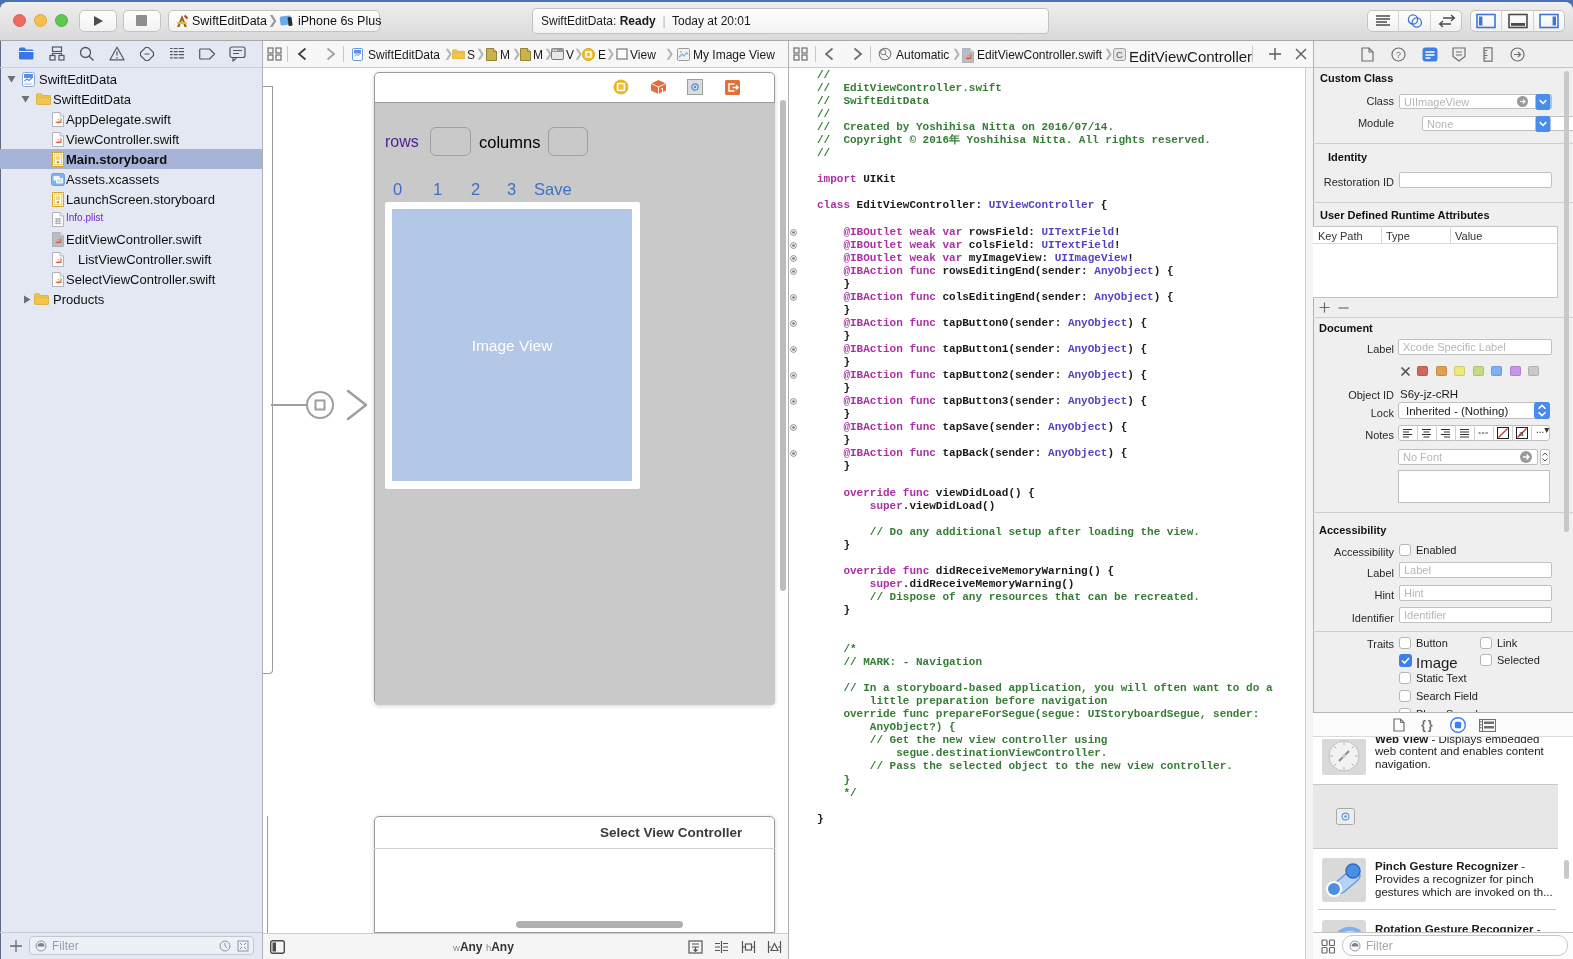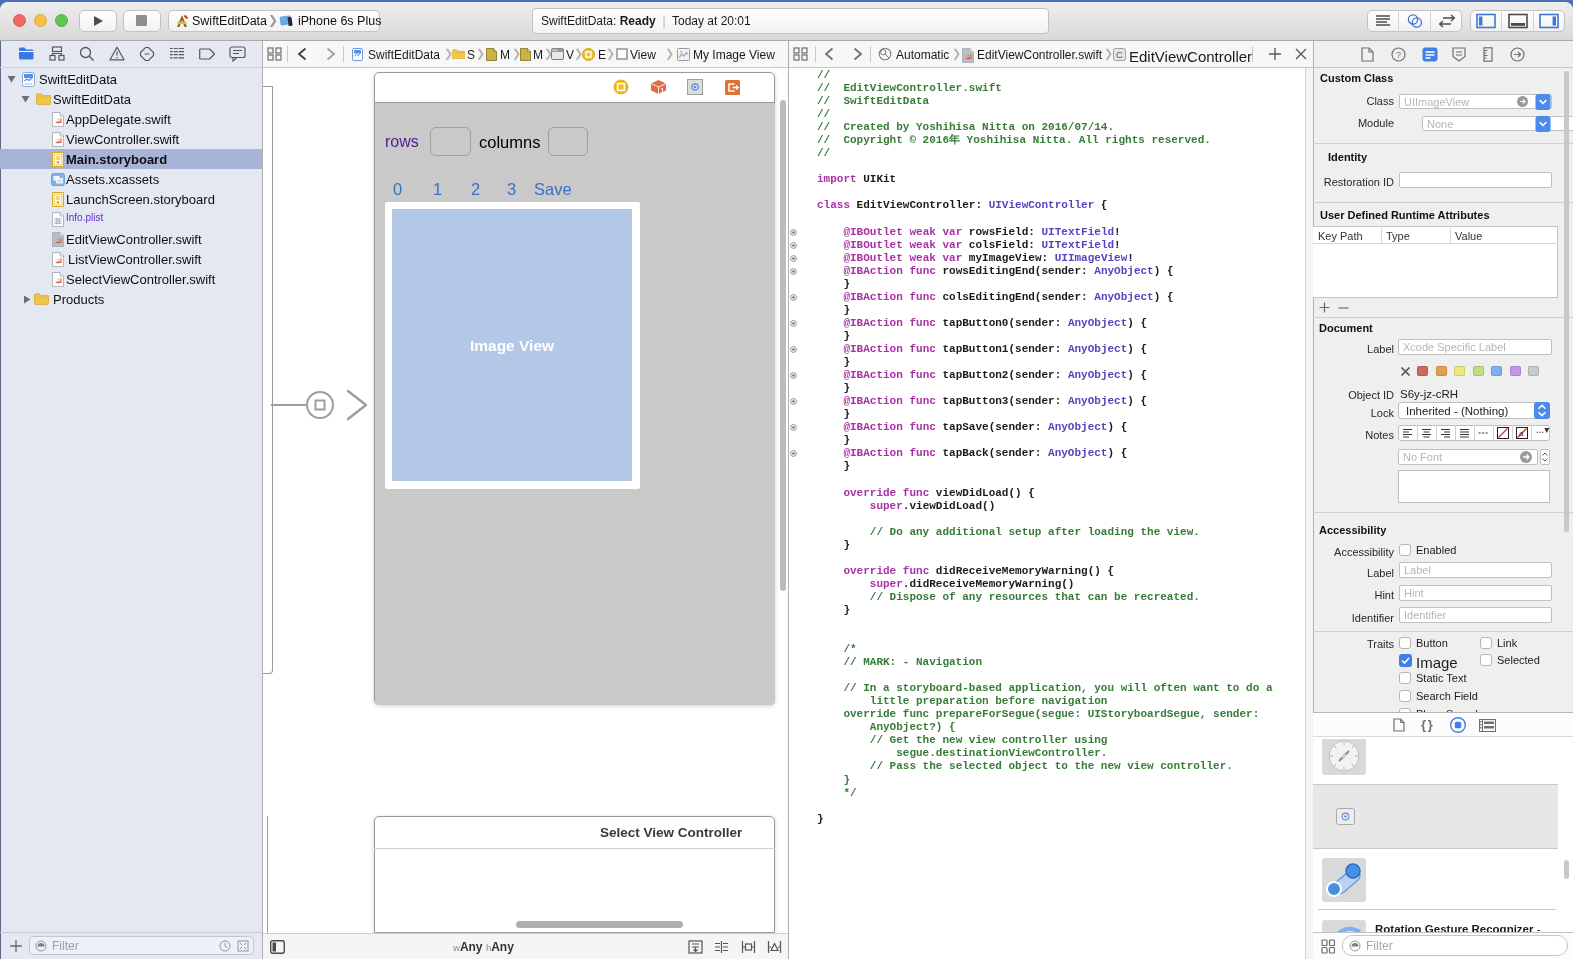--- a/index.html
+++ b/index.html
@@ -187,21 +187,21 @@
         <path d="M3 8 q3.5 2.5 6 1 q0.8 0.8 1 1.6 q-4 1.6-7-0.2 q1.8 0 2.6-0.6 q-1.8-0.8-2.6-1.8 Z" fill="#e05c3a"></path>
         <path d="M4.5 6.5 q2 2 4.2 2.3 q0.6-1.8-1-3.8 q1.8 1.2 2.3 3 l-0.2 0.8" fill="#e05c3a"></path>
       </svg>
 <div class="a" style="left:66px;top:232px;font-size:13px;color:#0f0f0f;white-space:nowrap;">EditViewController.swift</div>
 <svg class="a" style="left:52px;top:251.5px;" width="12" height="15" viewBox="0 0 12 15">
         <path d="M0.5 0.5 h7.5 l3.5 3.5 v10.5 h-11 Z" fill="#ffffff" stroke="#a8adb4" stroke-width="0.9"></path>
         <path d="M8 0.5 v3.5 h3.5" fill="#e8e8e8" stroke="#a8adb4" stroke-width="0.8"></path>
         <path d="M3 8 q3.5 2.5 6 1 q0.8 0.8 1 1.6 q-4 1.6-7-0.2 q1.8 0 2.6-0.6 q-1.8-0.8-2.6-1.8 Z" fill="#e05c3a"></path>
         <path d="M4.5 6.5 q2 2 4.2 2.3 q0.6-1.8-1-3.8 q1.8 1.2 2.3 3 l-0.2 0.8" fill="#e05c3a"></path>
       </svg>
-<div class="a" style="left:68px;top:252px;font-size:13px;color:#0f0f0f;white-space:nowrap;">ListViewController.swift</div>
+<div class="a" style="left:78px;top:252px;font-size:13px;color:#0f0f0f;white-space:nowrap;">ListViewController.swift</div>
 <svg class="a" style="left:52px;top:271.5px;" width="12" height="15" viewBox="0 0 12 15">
         <path d="M0.5 0.5 h7.5 l3.5 3.5 v10.5 h-11 Z" fill="#ffffff" stroke="#a8adb4" stroke-width="0.9"></path>
         <path d="M8 0.5 v3.5 h3.5" fill="#e8e8e8" stroke="#a8adb4" stroke-width="0.8"></path>
         <path d="M3 8 q3.5 2.5 6 1 q0.8 0.8 1 1.6 q-4 1.6-7-0.2 q1.8 0 2.6-0.6 q-1.8-0.8-2.6-1.8 Z" fill="#e05c3a"></path>
         <path d="M4.5 6.5 q2 2 4.2 2.3 q0.6-1.8-1-3.8 q1.8 1.2 2.3 3 l-0.2 0.8" fill="#e05c3a"></path>
       </svg>
 <div class="a" style="left:66px;top:272px;font-size:13px;color:#0f0f0f;white-space:nowrap;">SelectViewController.swift</div>
 <svg class="a" style="left:23px;top:294.5px;" width="8" height="9" viewBox="0 0 8 9">
         <path d="M1 0.5 L7.5 4.5 L1 8.5 Z" fill="#6e6e6e"></path>
       </svg>
@@ -325,21 +325,21 @@
 <div class="a" style="left:548px;top:127px;width:40px;height:29px;border:1px solid #9f9f9f;border-radius:6px;"></div>
 <div class="a" style="left:393px;top:180px;font-size:16.5px;color:#3b70c9;white-space:nowrap;">0</div>
 <div class="a" style="left:433px;top:180px;font-size:16.5px;color:#3b70c9;white-space:nowrap;">1</div>
 <div class="a" style="left:471px;top:180px;font-size:16.5px;color:#3b70c9;white-space:nowrap;">2</div>
 <div class="a" style="left:507px;top:180px;font-size:16.5px;color:#3b70c9;white-space:nowrap;">3</div>
 <div class="a" style="left:534px;top:180px;font-size:16.5px;color:#3b70c9;white-space:nowrap;">Save</div>
 <div class="a" style="left:592px;top:180px;font-size:16.5px;color:#3b70c9;white-space:nowrap;margin-top:20px;">Back</div>
 <div class="a" style="left:385px;top:202px;width:255px;height:287px;background:#fff;border-radius:2px;"></div>
 <div class="a" style="left:392px;top:209px;width:240px;height:272px;background:#b3c7e6;"></div>
 <div class="a" style="left:392px;top:337px;font-size:15.5px;color:#fff;">
-        <div style="width:240px;text-align:center;font-weight:bold;">Image View</div>
+        <div style="width:240px;text-align:center;font-weight:normal;">Image View</div>
       </div>
 <svg class="a" style="left:263px;top:385px;" width="112" height="40" viewBox="0 0 112 40">
         <g stroke="#9e9e9e" fill="none">
           <path d="M8 20 H43" stroke-width="2"></path>
           <circle cx="57" cy="20" r="13" stroke-width="2"></circle>
           <rect x="52.5" y="15.5" width="9" height="9" stroke-width="2"></rect>
           <path d="M85 6 L103 20 L85 34" stroke-width="2.5" stroke-linecap="round" stroke-linejoin="round"></path>
         </g>
       </svg>
 <div class="a" style="left:374px;top:816px;width:401px;height:117px;background:#fff;border:1px solid #9b9b9b;border-radius:5px 5px 0 0;box-shadow:0 1px 4px rgba(0,0,0,0.18);"></div>
@@ -698,34 +698,36 @@
 <div class="a" style="left:1313px;top:712px;width:260px;height:221px;background:#fff;border-top:1px solid #b5b5b5;"></div>
 <div class="a" style="left:1322px;top:739px;width:44px;height:36px;background:#d9d9d9;border-radius:0 0 3px 3px;"></div>
 <svg class="a" style="left:1325px;top:737px;" width="38" height="38" viewBox="0 0 38 38">
         <circle cx="19" cy="19" r="15" fill="#f2f2f2" stroke="#c0c0c0"></circle>
         <g stroke="#b0b0b0" stroke-width="1">
           <path d="M19 5 v3 M19 33 v-3 M5 19 h3 M33 19 h-3 M9.1 9.1 l2.1 2.1 M28.9 28.9 l-2.1-2.1 M28.9 9.1 l-2.1 2.1 M9.1 28.9 l2.1-2.1"></path>
         </g>
         <path d="M14 24 L24 14" stroke="#8a8a8a" stroke-width="2"></path>
         <circle cx="19" cy="19" r="2" fill="#d0d0d0"></circle>
       </svg>
+<div class="a libt" style="left:1375px;top:732.5px;"><b>Web View</b> - Displays embedded<br>web content and enables content<br>navigation.</div>
 <div class="a" style="left:1313px;top:784px;width:245px;height:1px;background:#c8c8c8;"></div>
 <div class="a" style="left:1313px;top:785px;width:245px;height:63px;background:#e7e7e7;"></div>
 <svg class="a" style="left:1336px;top:808px;" width="19" height="17" viewBox="0 0 19 17">
         <rect x="0.5" y="0.5" width="18" height="16" rx="2" fill="#ededed" stroke="#a8a8a8"></rect>
         <circle cx="9.5" cy="8.5" r="3.4" fill="none" stroke="#5a95e0" stroke-width="1.1"></circle>
         <circle cx="9.5" cy="8.5" r="1.3" fill="#5a95e0"></circle>
       </svg>
 <div class="a" style="left:1313px;top:848px;width:245px;height:1px;background:#c8c8c8;"></div>
 <svg class="a" style="left:1322px;top:858px;" width="44" height="44" viewBox="0 0 44 44">
         <rect x="0" y="0" width="44" height="44" rx="3" fill="#d9d9d9"></rect>
         <path d="M12 34 Q8 30 12 26 L26 14 Q32 10 36 14 Q40 18 36 22 L22 34 Q16 38 12 34 Z" fill="#b9d2f2" stroke="#5a95e0" stroke-width="1.2"></path>
         <circle cx="31" cy="13" r="7" fill="#4a90e2" stroke="#2a6ec4" stroke-width="1.5"></circle>
         <circle cx="12" cy="31" r="7" fill="#4a90e2" stroke="#fff" stroke-width="2"></circle>
       </svg>
+<div class="a libt" style="left:1375px;top:860px;"><b>Pinch Gesture Recognizer</b> -<br>Provides a recognizer for pinch<br>gestures which are invoked on th...</div>
 <div class="a" style="left:1318px;top:909px;width:238px;height:1px;background:#c8c8c8;"></div>
 <svg class="a" style="left:1322px;top:920px;" width="44" height="13" viewBox="0 0 44 13">
         <rect x="0" y="0" width="44" height="24" rx="3" fill="#d9d9d9"></rect>
         <path d="M10 22 Q22 2 38 12" fill="none" stroke="#7fb0f4" stroke-width="4"></path>
       </svg>
 <div class="a libt" style="left:1375px;top:923px;"><b>Rotation Gesture Recognizer</b> -</div>
 <div class="a" style="left:1313px;top:712px;width:260px;height:25px;background:#fcfcfc;border-top:1px solid #b5b5b5;border-bottom:1px solid #dadada;"></div>
 <svg class="a" style="left:1393px;top:718px;" width="12" height="14" viewBox="0 0 12 14">
         <path d="M1 1 h6.5 l3.5 3.5 v8.5 h-10 Z" fill="none" stroke="#707070" stroke-width="1.2"></path>
         <path d="M7.5 1 v3.5 h3.5" fill="none" stroke="#707070" stroke-width="1"></path>

